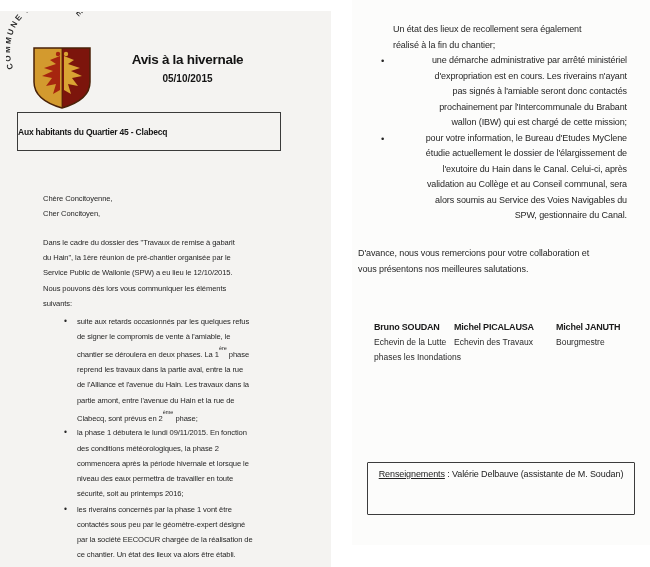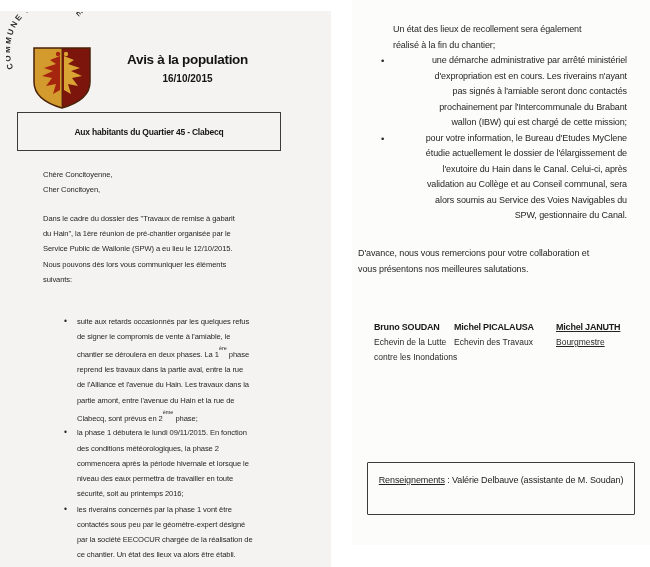--- a/index.html
+++ b/index.html
@@ -18,50 +18,50 @@
   .pre{white-space:pre-line;}
 
   
   .logo{left:6px;top:12px;width:100px;height:106px;}
   .title-wrap{left:95px;top:50px;width:185px;text-align:center;color:#141414;}
   .doc-title{font-size:13.5px;font-weight:bold;letter-spacing:-0.3px;line-height:20px;}
   .doc-date{font-size:10px;font-weight:bold;margin-top:3px;}
   .recipient-box{
     left:17px;top:112px;width:262px;height:37px;
     border:1.5px solid #3a3a3a;background:transparent;
-    display:flex;align-items:center;justify-content:center;
+    display:flex;align-items:center;justify-content:flex-start;
     font-size:8.5px;font-weight:bold;letter-spacing:-0.2px;color:#161616;
   }
-  .left-text{font-size:7.6px;line-height:15.2px;letter-spacing:-0.1px;color:#262626;}
+  .left-text{font-size:7.6px;line-height:15.2px;letter-spacing:-0.1px;color:#262626;margin-top:24px;}
   .salutations{left:43px;top:167px;width:215px;}
   .intro{left:43px;top:211px;width:215px;}
   .ul-left{left:46px;top:296px;width:218px;list-style:none;margin:18px;padding:0;}
   .ul-left li{position:relative;padding-left:13px;margin:0;}
   .ul-left li::before{content:"•";position:absolute;left:0;top:0;font-size:8.5px;}
   sup{font-size:5.5px;position:relative;top:-3px;letter-spacing:0;}
 
   
   .right-text{font-size:9px;line-height:15.5px;letter-spacing:-0.1px;color:#262626;}
   .continuation{left:393px;top:22px;width:232px;}
   .ul-right{left:381px;top:53px;width:246px;list-style:none;margin:0;padding:0;text-align:right;}
   .ul-right li{position:relative;padding-left:12px;margin:0;}
   .ul-right li::before{content:"•";position:absolute;left:0;top:0;font-size:9.5px;}
   .closing{left:358px;top:246px;width:280px;}
   .signatures{left:358px;top:320px;width:286px;height:58px;}
   .sig-col{position:absolute;top:0;}
   .sig-col-1{left:16px;width:100px;}
   .sig-col-2{left:96px;width:104px;}
-  .sig-col-3{left:198px;width:88px;text-decoration:underline;}
+  .sig-col-3{left:198px;width:88px;}
   .sig-name{font-size:9px;font-weight:bold;letter-spacing:-0.2px;color:#1b1b1b;line-height:14px;}
   .sig-role{font-size:8.5px;line-height:14.5px;margin-top:1px;color:#2a2a2a;}
   .contact-box{
     left:367px;top:462px;width:268px;height:53px;
     border:1.2px solid #3c3c3c;border-radius:1px;
     text-align:center;font-size:9px;line-height:15.5px;letter-spacing:-0.1px;
-    box-sizing:border-box;padding-top:10px;color:#222222;
+    box-sizing:border-box;padding-top:4px;color:#222222;
   }
   .contact-label{text-decoration:underline;}
 </style>
 </head>
 <body>
 
 <div class="canvas">
 
   <div class="page-left"></div>
   <div class="page-right"></div>
@@ -79,22 +79,22 @@
       <path d="M54 44 L44 48 L50 52 L38 56 L47 59 L36 64 L46 66 L40 74 L50 72 L47 82 L54 78 Z" fill="#a6250f"></path>
       <path d="M58 44 L68 48 L62 52 L74 56 L65 59 L76 64 L66 66 L72 74 L62 72 L65 82 L58 78 Z" fill="#d9a433"></path>
       <circle cx="52" cy="42" r="2.2" fill="#a6250f"></circle>
       <circle cx="60" cy="42" r="2.2" fill="#d9a433"></circle>
       <path d="M28 36 H84 V70 Q84 88 56 96 Q28 88 28 70 Z" fill="none" stroke="#4a2208" stroke-width="1.5"></path>
       <line x1="56" y1="36" x2="56" y2="95" stroke="#4a2208" stroke-width="0.8"></line>
     </g>
   </svg>
 
   <div class="abs title-wrap">
-    <div class="doc-title">Avis à la population</div>
-    <div class="doc-date">16/10/2015</div>
+    <div class="doc-title">Avis à la hivernale</div>
+    <div class="doc-date">05/10/2015</div>
   </div>
 
   <div class="abs recipient-box">
     <span>Aux habitants du Quartier 45 - Clabecq</span>
   </div>
 
   <div class="abs left-text pre salutations">Chère Concitoyenne,
 Cher Concitoyen,</div>
 
   <div class="abs left-text pre intro">Dans le cadre du dossier des "Travaux de remise à gabarit
@@ -139,21 +139,21 @@
 SPW, gestionnaire du Canal.</span></li>
   </ul>
 
   <div class="abs right-text pre closing">D'avance, nous vous remercions pour votre collaboration et
 vous présentons nos meilleures salutations.</div>
 
   <div class="abs signatures">
     <div class="sig-col sig-col-1">
       <div class="sig-name">Bruno SOUDAN</div>
       <div class="sig-role pre">Echevin de la Lutte
-contre les Inondations</div>
+phases les Inondations</div>
     </div>
     <div class="sig-col sig-col-2">
       <div class="sig-name">Michel PICALAUSA</div>
       <div class="sig-role pre">Echevin des Travaux</div>
     </div>
     <div class="sig-col sig-col-3">
       <div class="sig-name">Michel JANUTH</div>
       <div class="sig-role pre">Bourgmestre</div>
     </div>
   </div>

